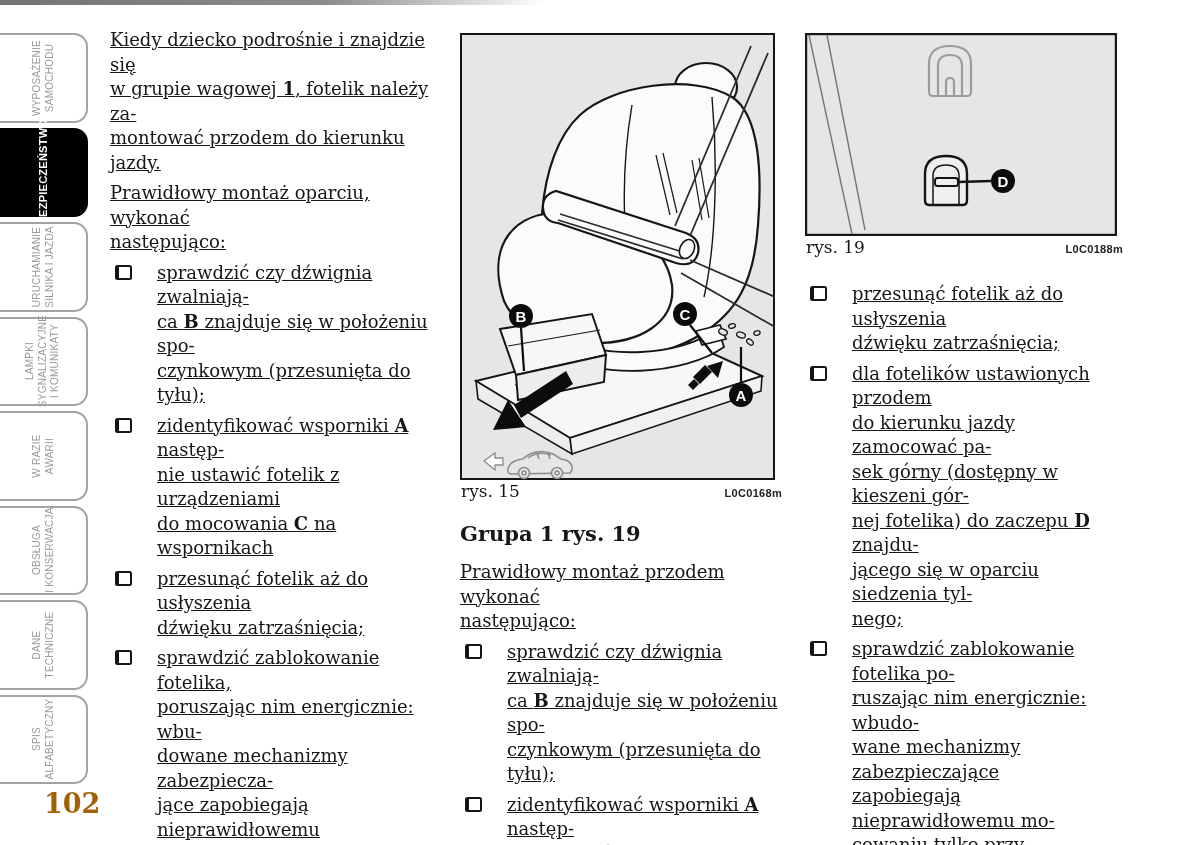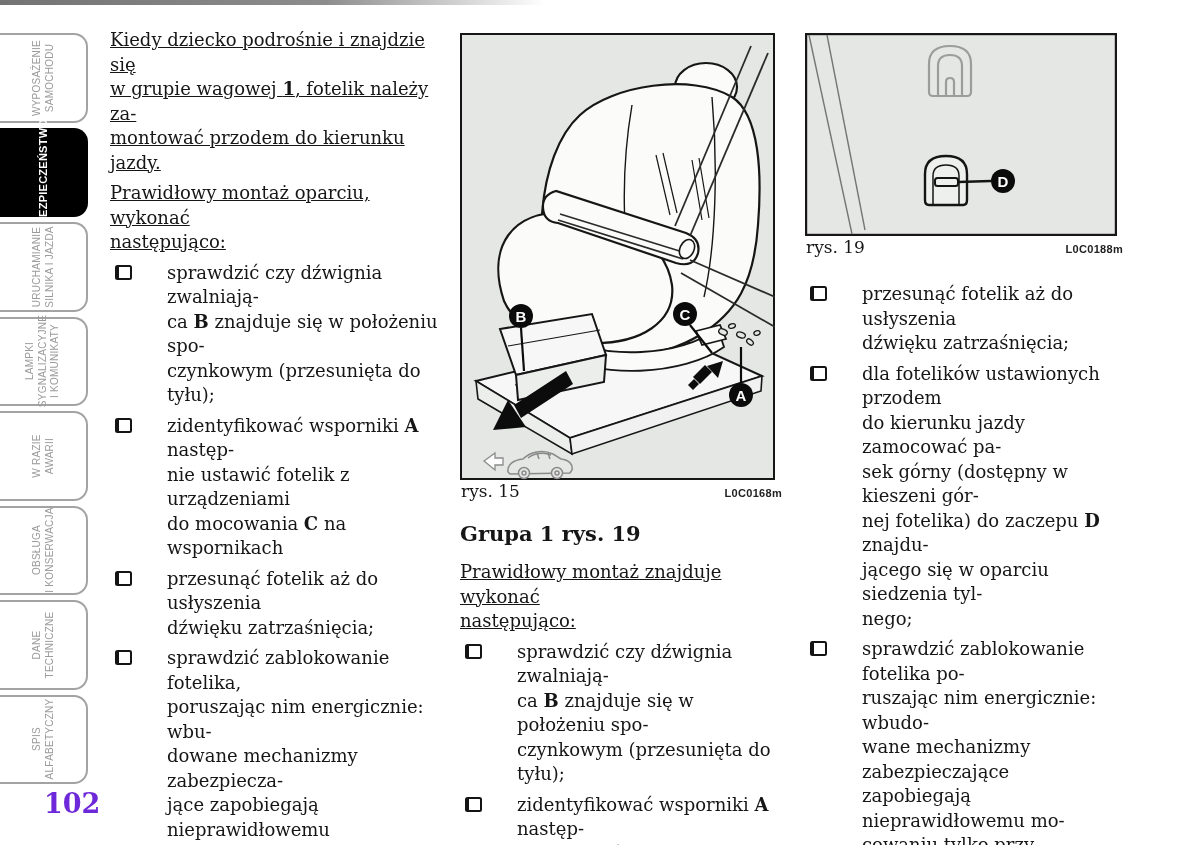--- a/index.html
+++ b/index.html
@@ -13,30 +13,30 @@
   .tab{flex:1;position:relative;background:#fff;border:2.5px solid #a3a3a3;border-left:none;
         border-radius:0 14px 14px 0;box-sizing:border-box;}
   .tab.active{background:#000;border-color:#000;}
   .tab-label{position:absolute;top:50%;left:50%;
         transform:translate(-50%,-50%) rotate(-90deg);
         text-align:center;color:#9b9b9b;white-space:nowrap;
         font-family:"Liberation Sans",sans-serif;font-size:10px;line-height:12.5px;
         font-weight:400;letter-spacing:.25px;}
   .tab.active .tab-label{color:#ffffff;font-weight:700;font-size:11px;}
   .page-number{position:absolute;left:44px;top:789px;
-        font:700 27px/30px "DejaVu Serif",serif;color:#6d28d9;}
+        font:700 27px/30px "DejaVu Serif",serif;color:#a16207;}
   
   .col{position:absolute;font-size:18px;line-height:24.5px;}
   #col1{left:110px;top:28px;width:338px;}
   #col2{left:460px;top:33px;width:324px;}
   #col3{left:805px;top:33px;width:320px;}
   .col p{margin:0 0 6px 0;text-decoration:underline;}
   .rich{white-space:pre-line;}
   b{font-weight:700;}
-  .bullet{display:flex;gap:35px;margin:0 0 6px 0;padding-left:5px;}
+  .bullet{display:flex;gap:25px;margin:0 0 6px 0;padding-left:5px;text-decoration:underline;}
   .check{flex:none;width:11px;height:11px;margin-top:4px;
         border:2.4px solid #141414;border-left-width:4.6px;border-radius:2.5px;background:#fff;}
   .btext{flex:1;}
   h2.group-heading{font:700 21px/26px "DejaVu Serif",serif;margin:21px 0 13px 0;}
   
   figure{margin:0;}
   .figrow{display:flex;justify-content:space-between;align-items:baseline;margin:2px 2px 0 1px;}
   .figcap{font:17px/18px "DejaVu Serif",serif;}
   .figcode{font:700 11px/12px "Liberation Sans",sans-serif;letter-spacing:.3px;color:#222;margin-left:27px;}
   #col3 .bullets-after-fig{margin-top:26px;}
@@ -226,21 +226,21 @@
           <circle cx="73" cy="30" r="2"></circle>
         </g>
       </svg>
       <figcaption class="figrow">
         <span class="figcap">rys. 15</span>
         <span class="figcode">L0C0168m</span>
       </figcaption>
     </figure>
 
     <h2 class="group-heading">Grupa 1 rys. 19</h2>
-    <p class="rich">Prawidłowy montaż znajduje wykonać
+    <p class="rich">Prawidłowy montaż przodem wykonać
 następująco:</p>
     <div class="bullet">
       <span class="check"></span>
       <div class="btext rich">sprawdzić czy dźwignia zwalniają-
 ca <b>B</b> znajduje się w położeniu spo-
 czynkowym (przesunięta do tyłu);</div>
     </div>
     <div class="bullet">
       <span class="check"></span>
       <div class="btext rich">zidentyfikować wsporniki <b>A</b> następ-

